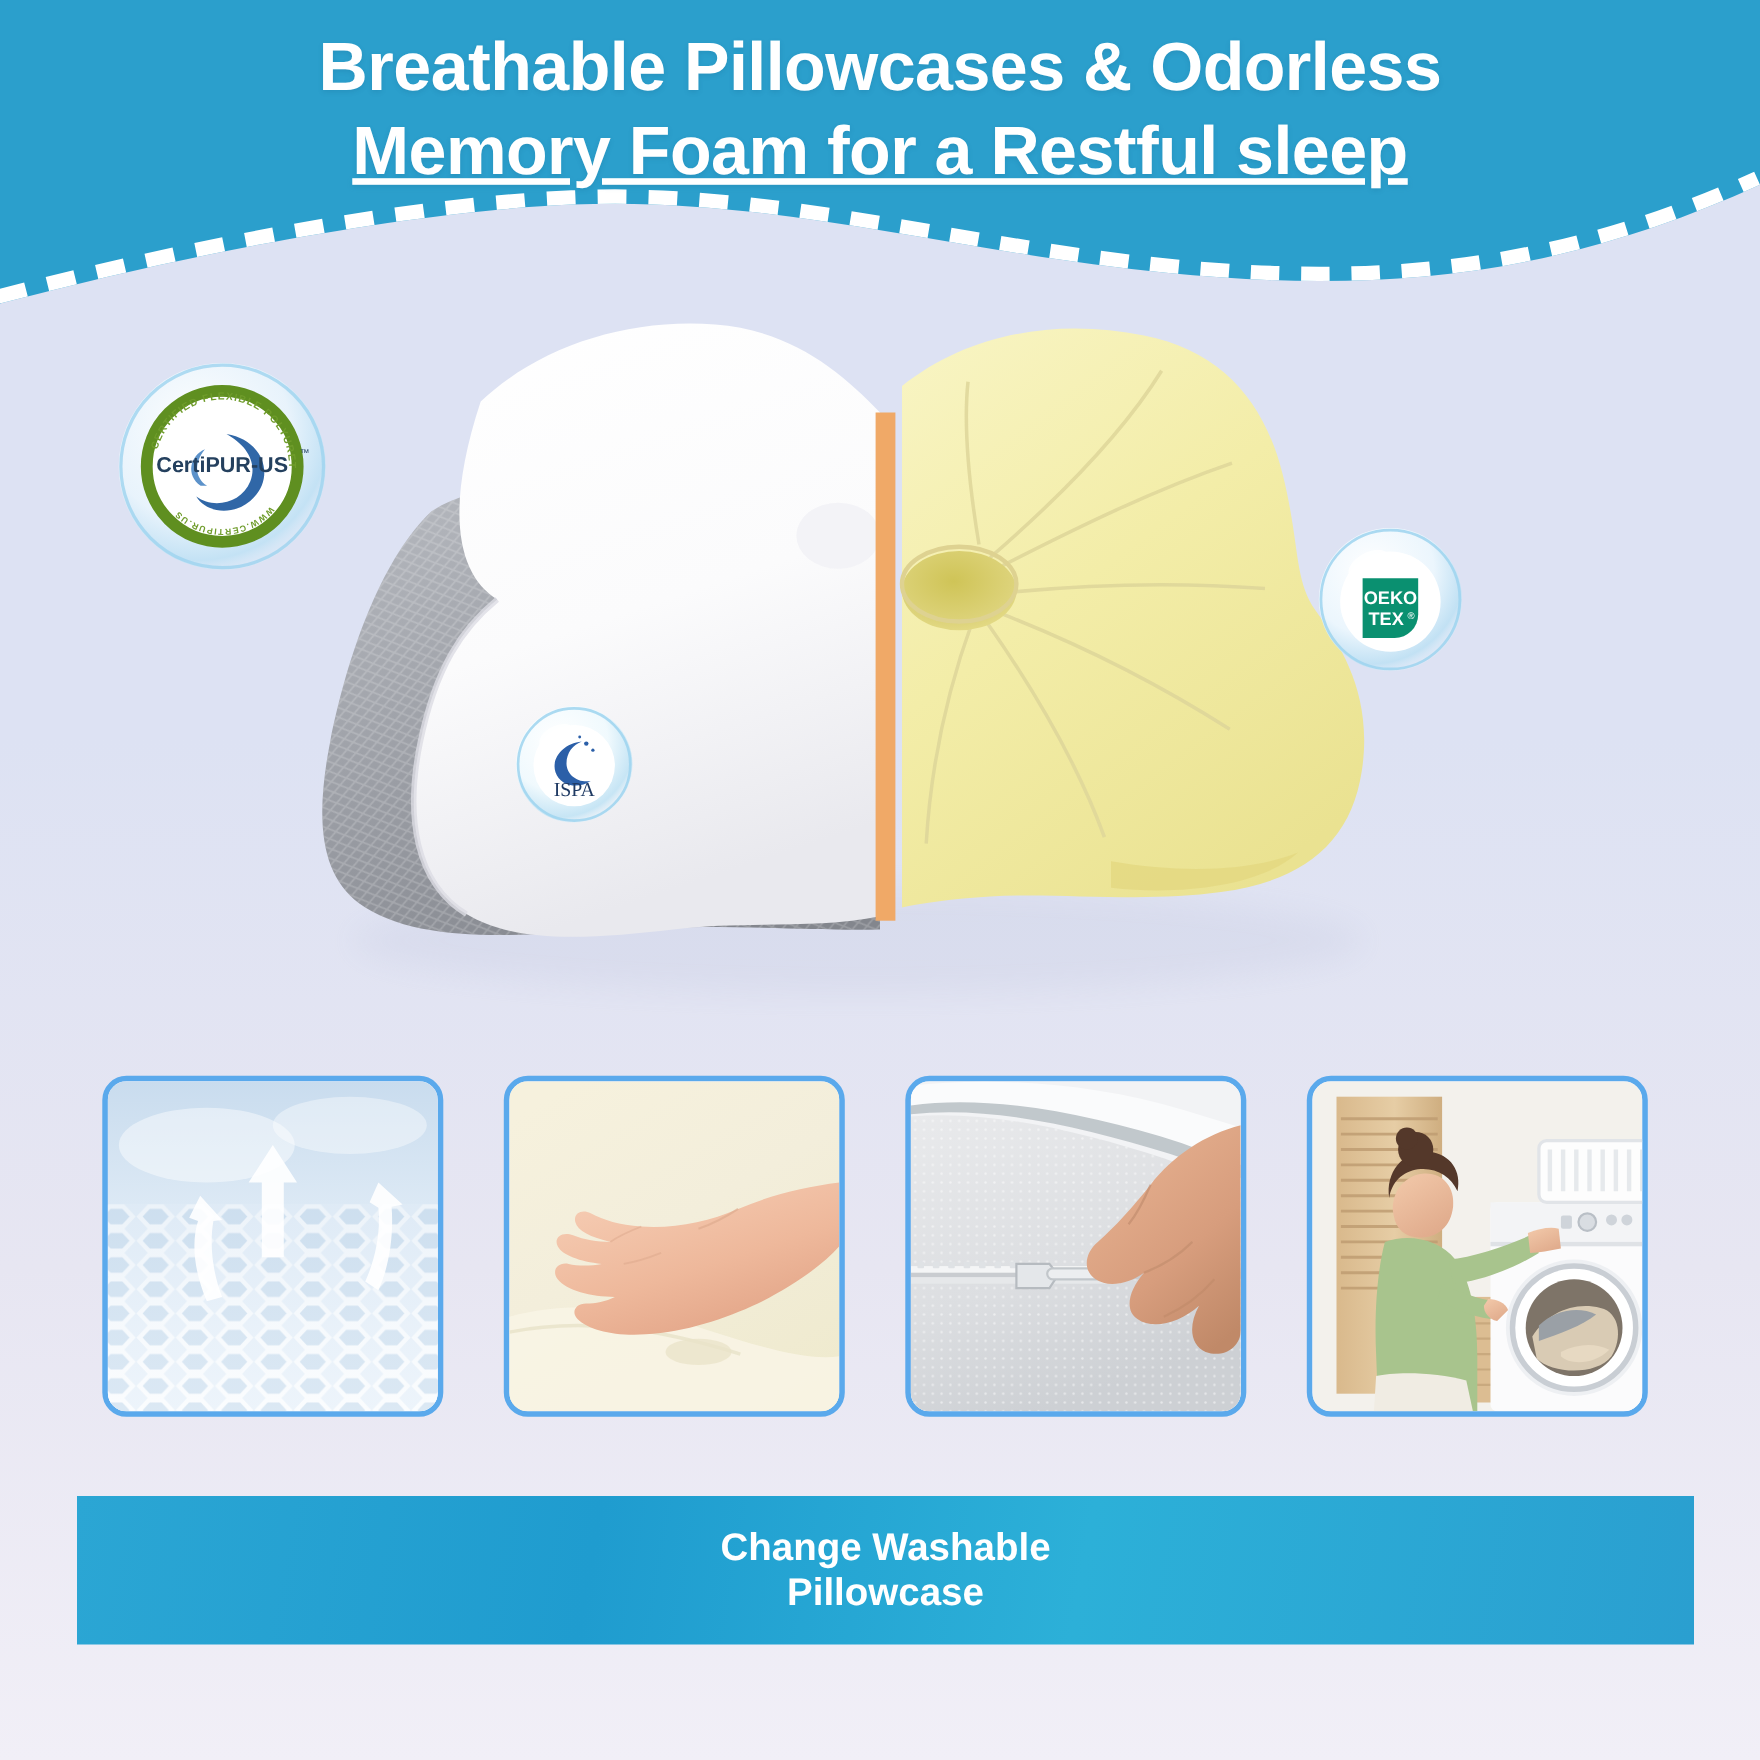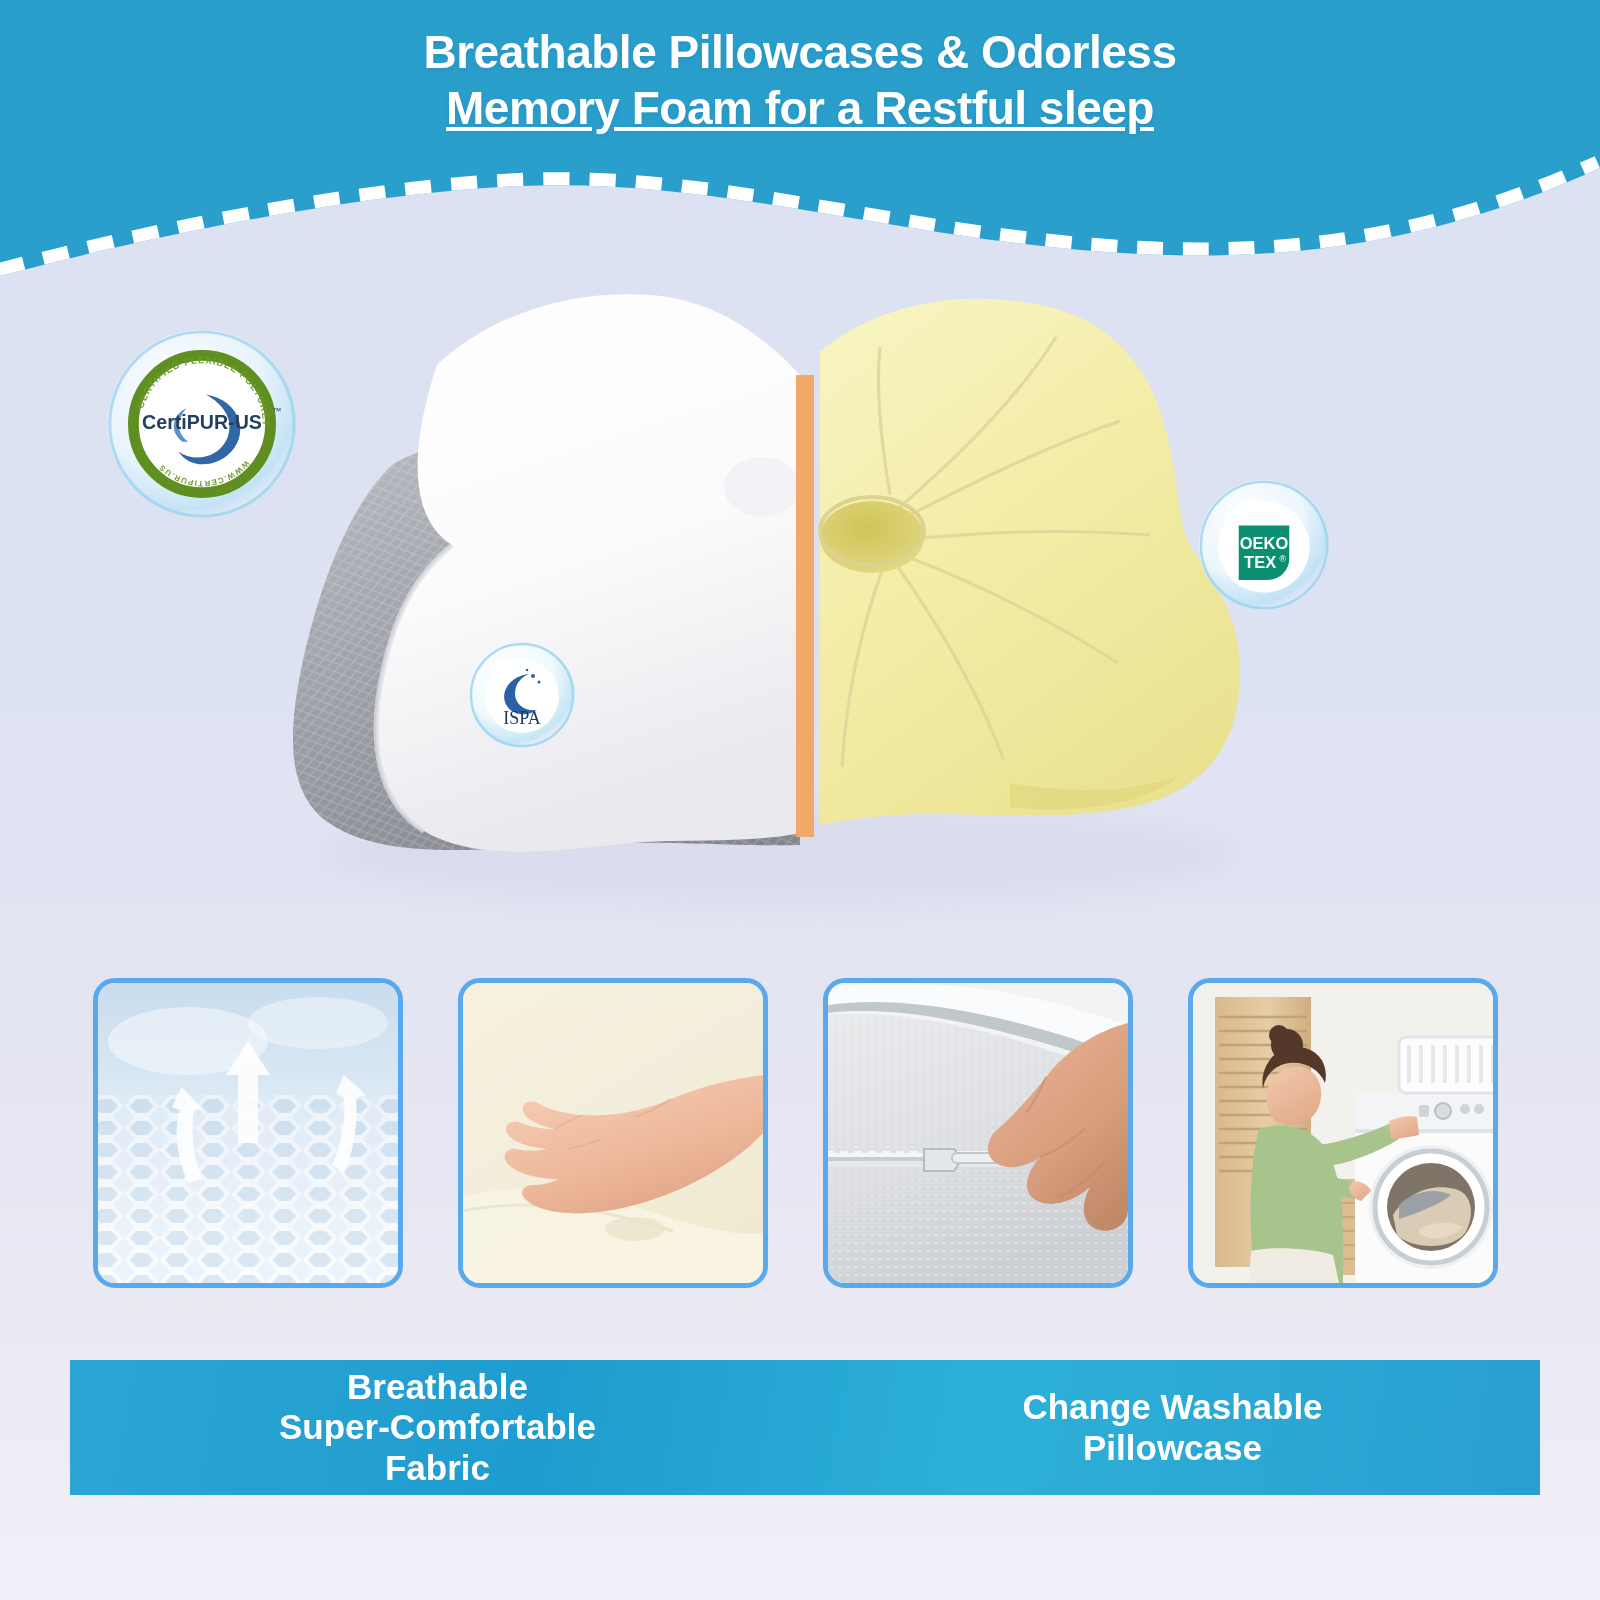--- a/index.html
+++ b/index.html
@@ -32,21 +32,21 @@
   }
   .header-svg { display: block; width: 1600px; height: 300px; }
 
   .header-title {
     position: absolute;
     top: 24px;
     left: 0;
     width: 1600px;
     text-align: center;
     color: #ffffff;
-    font-size: 46px;
+    font-size: 62px;
     font-weight: bold;
     line-height: 1.22;
     letter-spacing: -0.5px;
     z-index: 6;
     text-shadow: 0 2px 5px rgba(20,90,130,0.18);
   }
   .header-title .l2 { display: block; text-decoration: underline; }
 
   
   .hero {
@@ -497,20 +497,17 @@
         <path d="M124,162 C146,160 176,150 198,140 L206,156 C184,170 152,182 128,184 Z" fill="#a8c48d"></path>
         <path d="M196,138 C206,134 216,132 224,134 L226,152 C216,154 206,156 198,156 Z" fill="url(#skin3)"></path>
         <path d="M118,184 C134,192 152,198 166,200 L162,216 C144,214 126,206 114,198 Z" fill="#a8c48d"></path>
         <path d="M160,198 C168,198 176,202 178,208 L168,218 C160,216 156,210 156,204 Z" fill="url(#skin3)"></path>
         <path d="M58,268 C74,264 112,264 140,272 L146,300 L56,300 Z" fill="#f0ece3"></path>
       </svg>
     </div>
   </div>
 
   <div class="caption-bar">
-    <div class="caption-cell">Breathable
-Super-Comfortable
-Fabric</div>
     <div class="caption-cell">Change Washable
 Pillowcase</div>
   </div>
 
 </div>
 
 </body></html>

